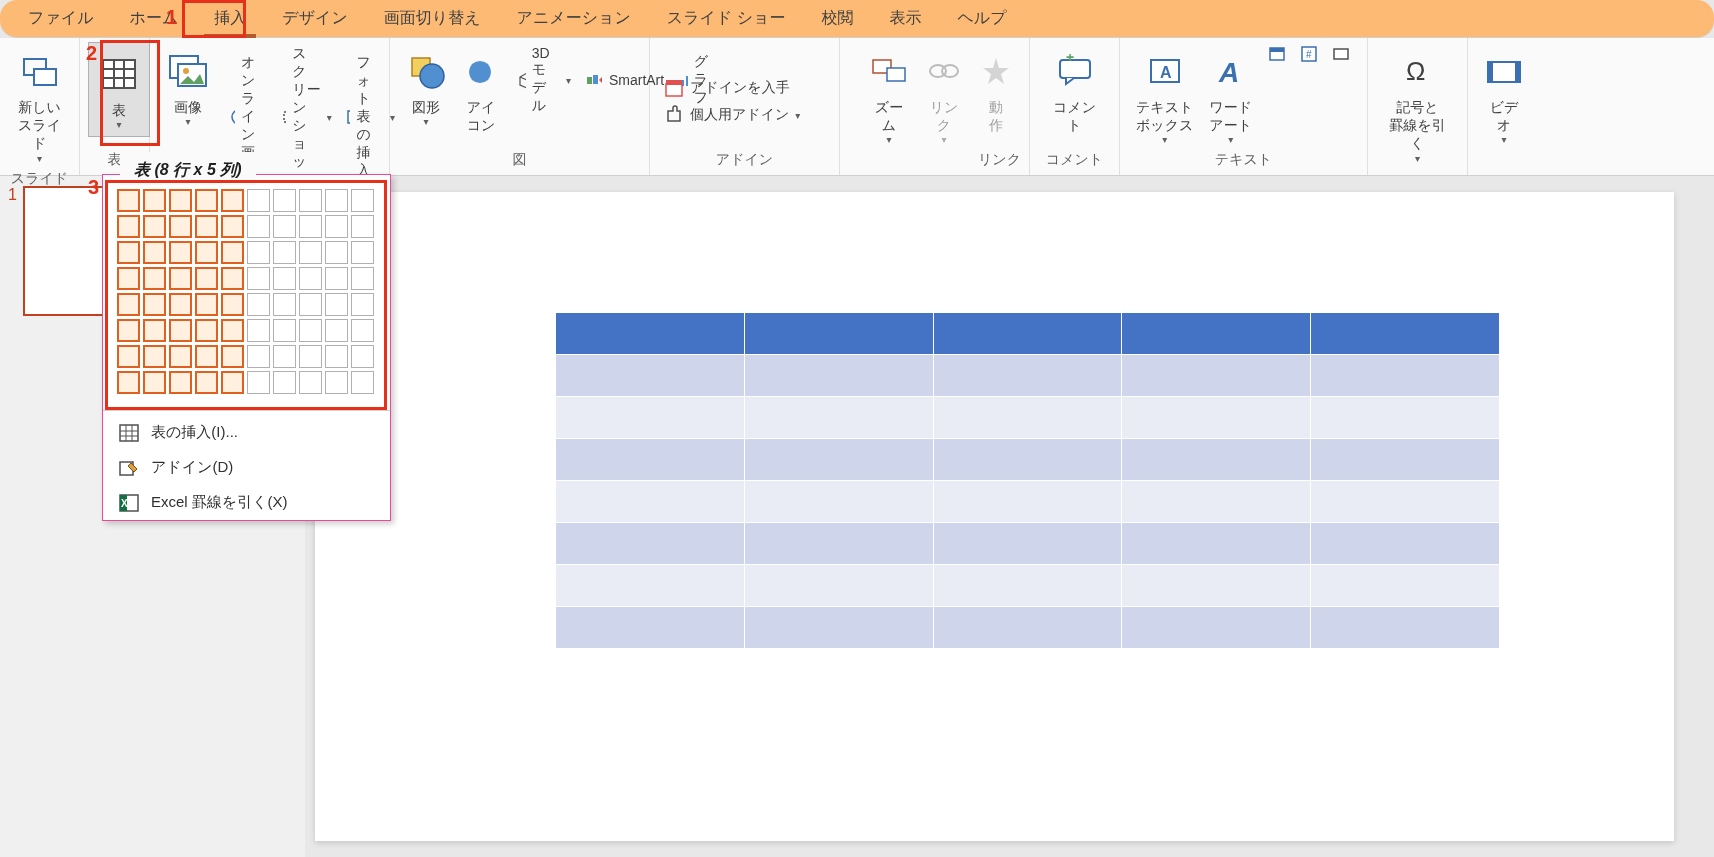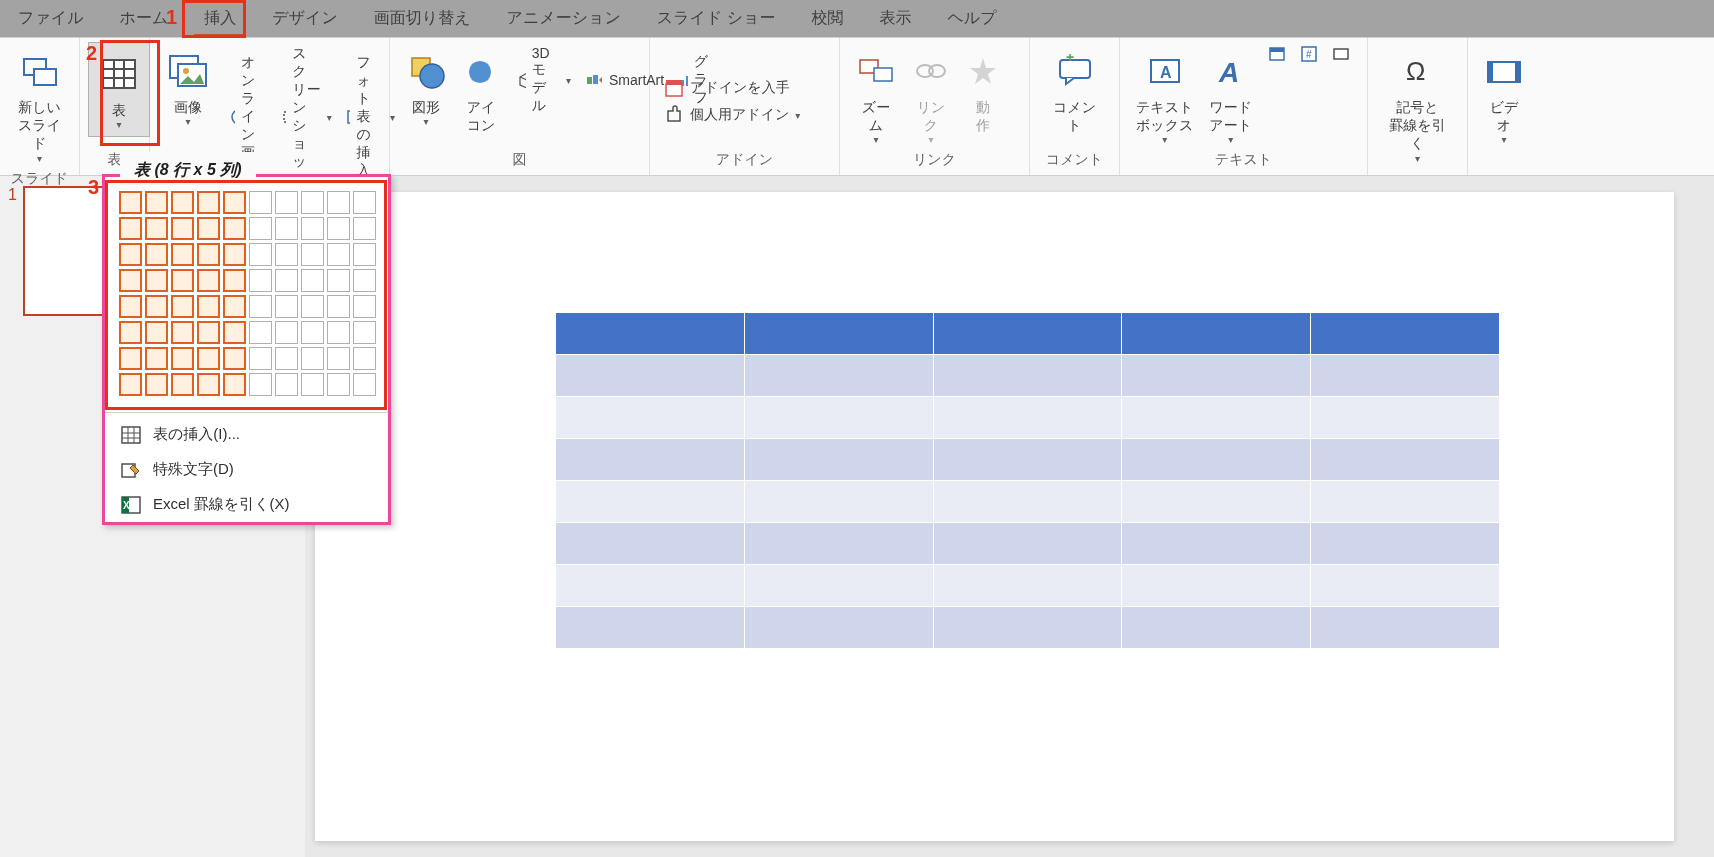--- a/index.html
+++ b/index.html
@@ -1,19 +1,19 @@
 <!DOCTYPE html>
 <html><head>
   <meta charset="utf-8">
   <style>
     * { margin: 0; padding: 0; box-sizing: border-box; font-family: "Yu Gothic UI", "Meiryo", sans-serif; }
     body { background: #e8e8e8; width: 1714px; height: 857px; overflow: hidden; }
     
     
-    .ribbon-tabs { background: #a3a3a3; display: flex; align-items: center; height: 38px; border-bottom: 1px solid #d0d0d0; }
+    .ribbon-tabs { background: #fdba74; display: flex; align-items: center; height: 38px; padding-left: 10px; border-bottom: 1px solid #d0d0d0; border-radius: 17px; }
     .tab { padding: 8px 18px; font-size: 16px; color: #404040; cursor: pointer; }
     .tab.active { position: relative; }
     .tab.active::after { content: ""; position: absolute; left: 8px; right: 8px; bottom: -1px; height: 4px; background: #b35a2e; }
     
     
     .anno { position: absolute; border: 3px solid #e63019; pointer-events: none; z-index: 100; }
     .anno-num { position: absolute; color: #e63019; font-weight: bold; font-size: 20px; z-index: 101; }
     
     
     .ribbon { background: #fafafa; display: flex; height: 138px; border-bottom: 1px solid #d0d0d0; position: relative; }
@@ -25,21 +25,21 @@
     .big-btn .icon-area { height: 50px; display: flex; align-items: center; justify-content: center; }
     .big-btn .lbl { font-size: 14px; text-align: center; color: #404040; line-height: 1.3; margin-top: 2px; }
     .chev { font-size: 10px; color: #606060; }
     
     .small-btn { display: flex; align-items: center; padding: 3px 6px; cursor: pointer; font-size: 14px; color: #404040; gap: 6px; }
     .small-stack { display: flex; flex-direction: row; gap: 2px; }
     
     .table-btn { background: #e0e0e0; border: 1px solid #b0b0b0; padding: 6px 12px; }
     
     
-    .dropdown { position: absolute; top: 174px; left: 102px; width: 289px; background: #fff; border: 3px solid #ec4899; box-shadow: 3px 3px 6px rgba(0,0,0,0.2); z-index: 50; }
+    .dropdown { position: absolute; top: 174px; left: 102px; width: 289px; background: #fff; border: 1px solid #ec4899; box-shadow: 3px 3px 6px rgba(0,0,0,0.2); z-index: 50; }
     .dropdown-title { font-size: 16px; font-weight: bold; padding: 8px 14px 4px 14px; color: #202020; position: absolute; top: -24px; left: 0; }
     .grid-area { padding: 14px 14px 10px 14px; }
     .cell-grid { display: grid; grid-template-columns: repeat(10, 25px); grid-template-rows: repeat(8, 25px); gap: 1px; }
     .cell { width: 23px; height: 23px; border: 1px solid #b0b0b0; background: #fff; }
     .cell.sel { border: 2px solid #e06020; background: #fff0e0; width: 23px; height: 23px; }
     .menu-sep { border-top: 1px solid #d0d0d0; margin: 4px 0; }
     .menu-item { display: flex; align-items: center; gap: 12px; padding: 8px 16px; font-size: 15px; color: #303030; cursor: pointer; }
     
     
     .main { display: flex; height: calc(857px - 176px); }
@@ -224,21 +224,21 @@
         <svg width="20" height="20">
             <path d="M4 6 h5 v-3 a2 2 0 0 1 4 0 v3 h3 v10 h-12 Z" fill="none" stroke="#505050" stroke-width="1.5"></path>
           </svg>
         <span>個人用アドイン</span>
         <span class="chev">▾</span>
       </div>
     </div>
     <div class="group-label">アドイン</div>
   </div>
 
-  <div class="ribbon-group" style="width:190px;">
+  <div class="ribbon-group" style="width:190px;align-items:flex-end;">
     <div class="group-body">
       <div class="big-btn">
         <div class="icon-area">
             <svg width="40" height="34">
               <rect x="4" y="6" width="18" height="13" fill="#fff" stroke="#b05030" stroke-width="1.5"></rect>
               <rect x="18" y="14" width="18" height="13" fill="#fff" stroke="#3a6fb0" stroke-width="1.5"></rect>
             </svg>
           </div>
         <div class="lbl" style="white-space:pre-line;">ズー
 ム</div>
@@ -458,21 +458,21 @@
         <line x1="7" y1="1" x2="7" y2="17" stroke="#505050"></line>
         <line x1="13" y1="1" x2="13" y2="17" stroke="#505050"></line>
       </svg>
     <span>表の挿入(I)...</span>
   </div>
   <div class="menu-item">
     <svg width="20" height="18">
         <rect x="1" y="3" width="13" height="13" fill="#fff" stroke="#505050" stroke-width="1.5"></rect>
         <path d="M12 4 L18 10 L15 13 L9 7 Z" fill="#e0a040" stroke="#805010"></path>
       </svg>
-    <span>特殊文字(D)</span>
+    <span>アドイン(D)</span>
   </div>
   <div class="menu-item">
     <svg width="20" height="18">
         <rect x="1" y="1" width="18" height="16" fill="#fff" stroke="#505050" stroke-width="1.5"></rect>
         <rect x="1" y="1" width="7" height="16" fill="#107040"></rect>
         <text x="2" y="13" fill="#fff" font-size="10" font-weight="bold">X</text>
       </svg>
     <span>Excel 罫線を引く(X)</span>
   </div>
 </div>

